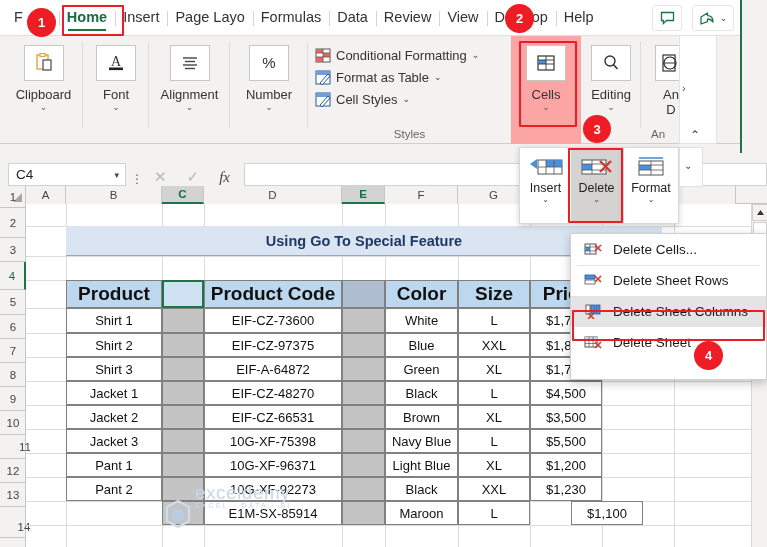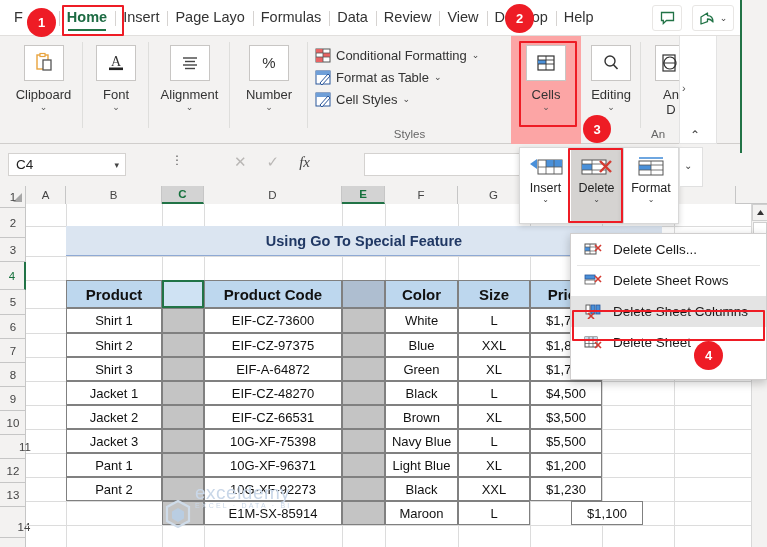--- a/index.html
+++ b/index.html
@@ -70,22 +70,22 @@
     display:flex; align-items:center; gap:5px; font-size:13px; color:#333;
     height:22px;
   }
   .styleitem .si{ width:17px; height:16px; display:flex; align-items:center; justify-content:center;}
 
   
   .cellsgrp{ background:#fca5a5; }
 
   
   .fbar{
-    position:absolute; left:0; top:153px; width:621px; height:33px;
-    background:#f3f2f1; display:flex; align-items:flex-start;gap:40px;
+    position:absolute; left:0; top:153px; width:767px; height:33px;
+    background:#f3f2f1; display:flex; align-items:flex-end;
   }
   .namebox{
     margin-left:8px; width:118px; height:23px; background:#fff;
     border:1px solid #d4d2d0; display:flex; align-items:center;
     font-size:13.5px; color:#222; padding-left:7px; position:relative;
   }
   .namebox .dd{ position:absolute; right:6px; font-size:9px; color:#444;}
   .kebab{ width:22px; text-align:center; color:#5a5a5a; font-size:12px; letter-spacing:0;}
   .fbtns{ display:flex; align-items:center; gap:20px; padding:0 14px 0 6px;}
   .fbtn{ font-size:15px; color:#b9b7b5;}
@@ -124,21 +124,21 @@
   .vline{ position:absolute; top:0; bottom:0; width:1px; background:#dcdcdc;}
   .hline{ position:absolute; left:0; right:0; height:1px; background:#dcdcdc;}
 
   .titlebar{
     position:absolute; font-weight:bold; font-size:14.5px; color:#203864;
     background:#dbe5f1; display:flex; align-items:center; justify-content:center;
     border-bottom:1.5px solid #8ea9d4;
   }
   .thead{
     position:absolute; background:#bdd7ee; border:1px solid #808080;
-    font-weight:bold; font-size:15px; color:#111;
+    font-weight:bold; font-size:19px; color:#111;
     display:flex; align-items:center; justify-content:center;
   }
   .thead.greysel{ background:#aebed0; }
   .thead.activecell{ background:#cfe2f3; border:2px solid #217346;}
   .tcell{
     position:absolute; background:#fff; border:1px solid #808080;
     font-size:13px; color:#111;
     display:flex; align-items:center; justify-content:center;
   }
   .tcell.grey{ background:#c4c4c4; }

